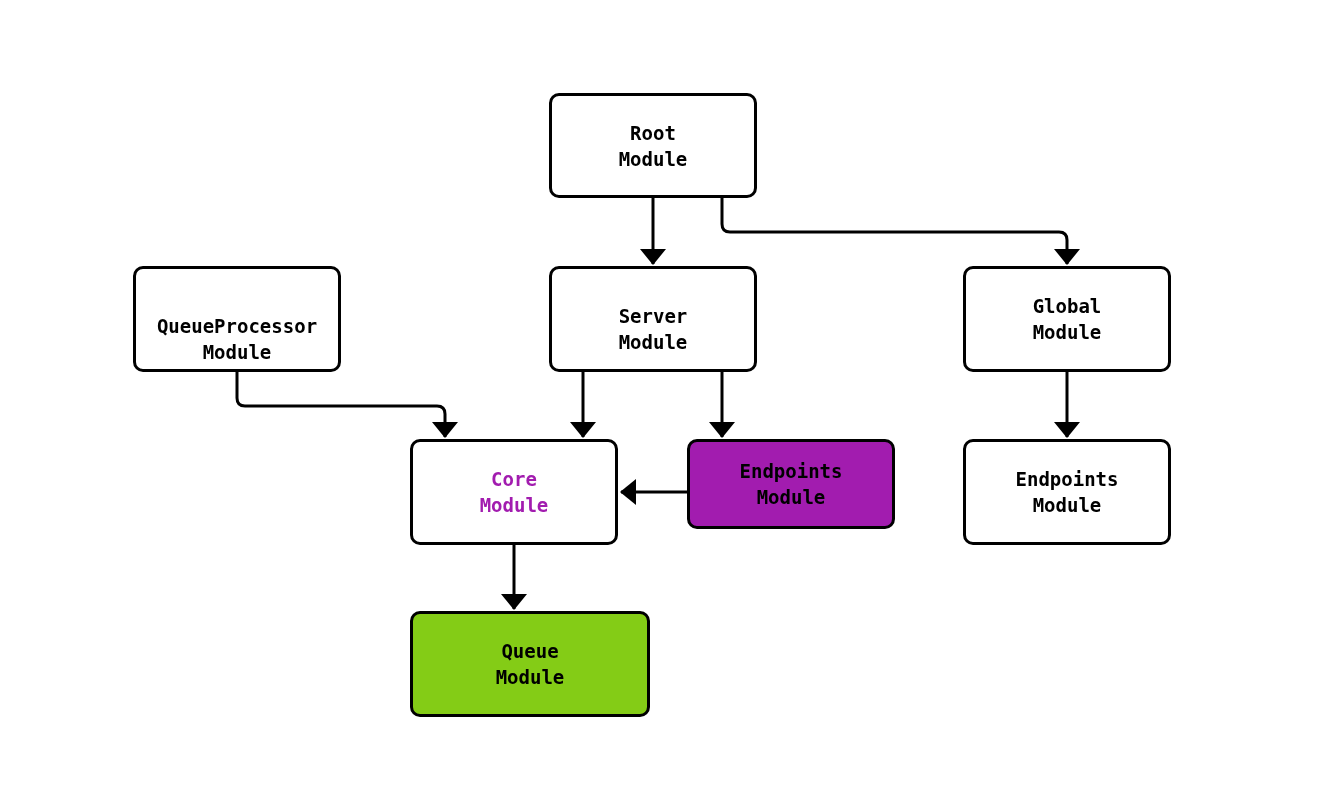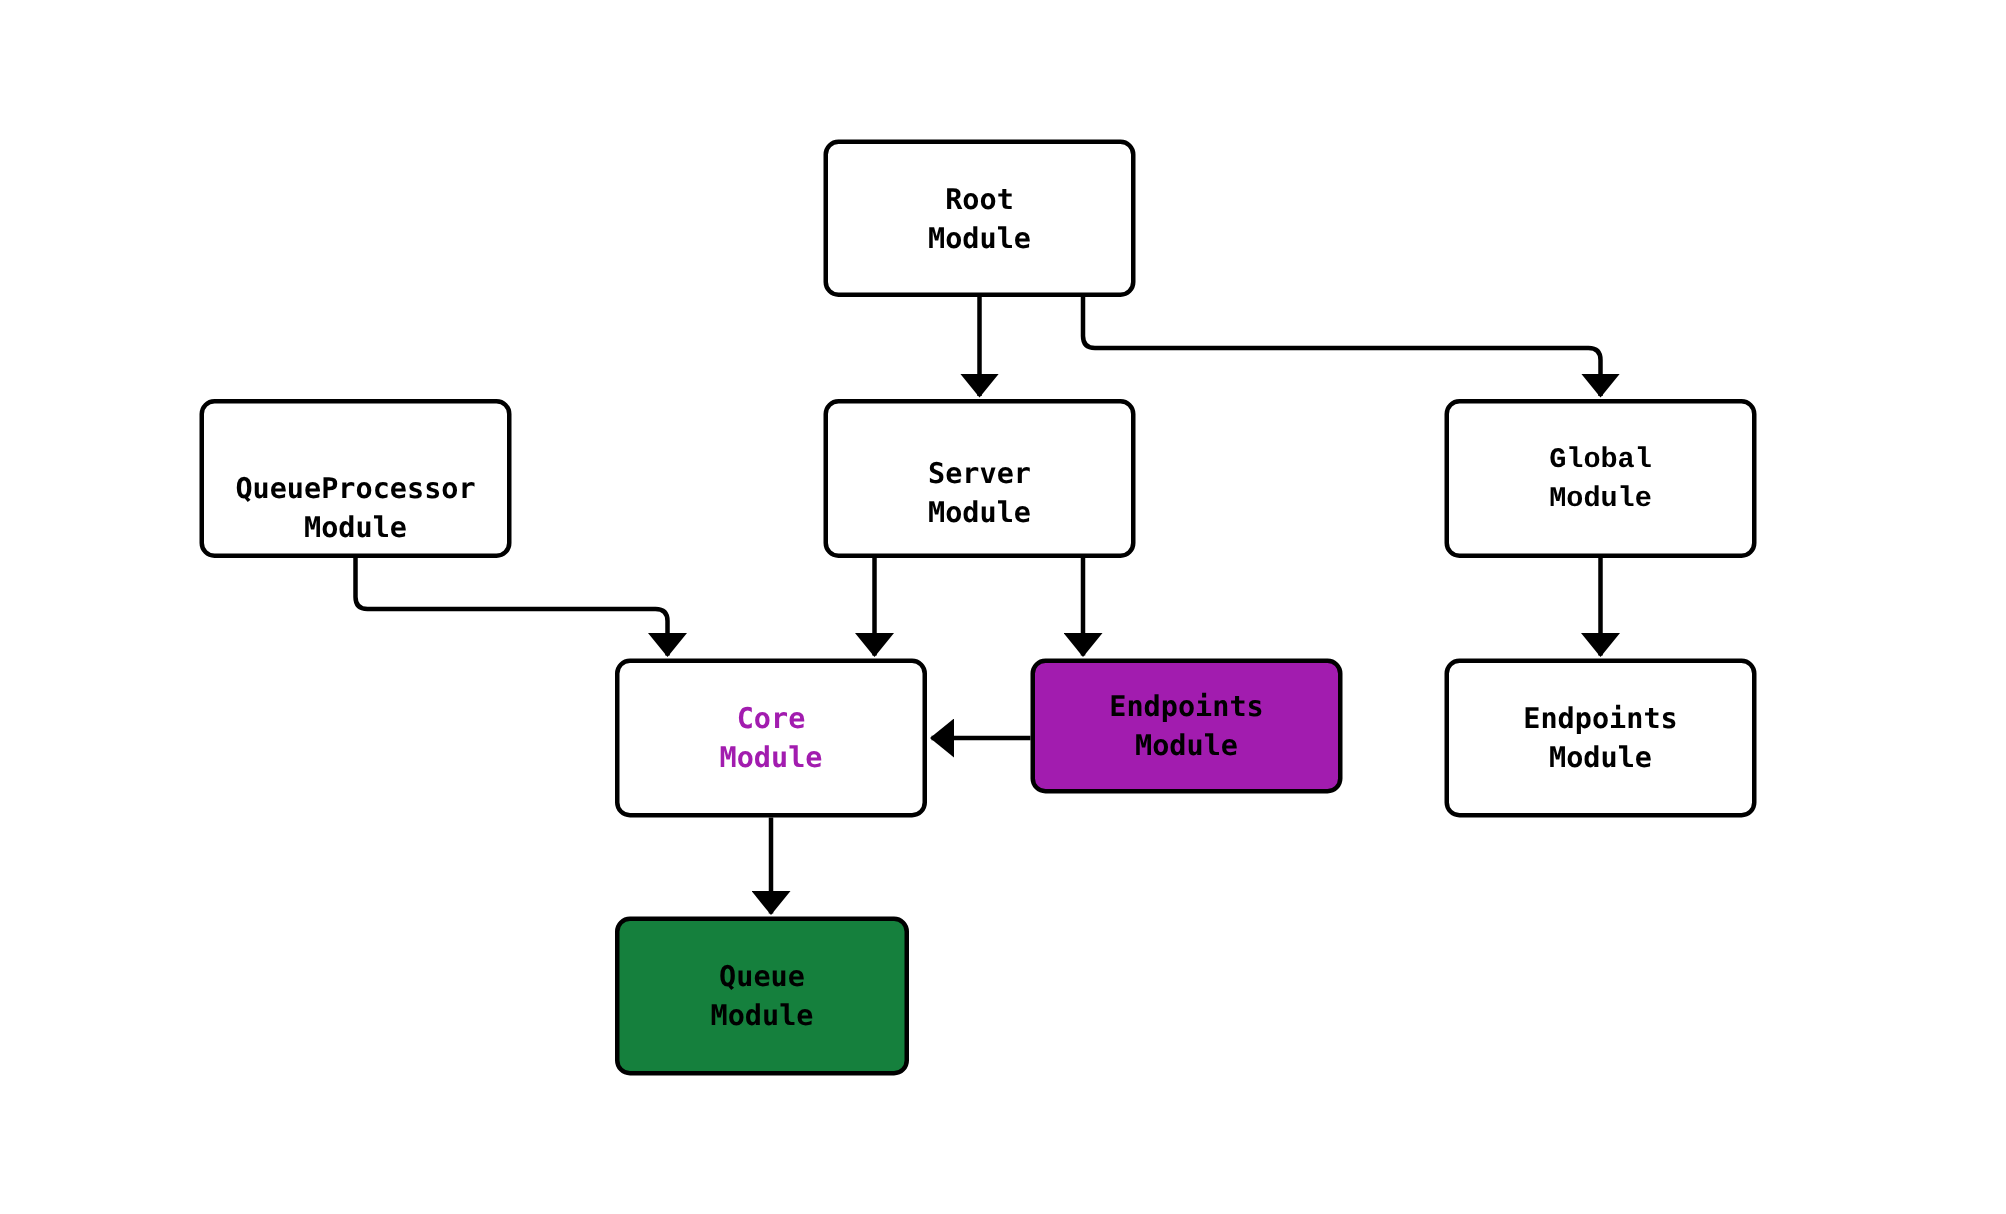--- a/index.html
+++ b/index.html
@@ -69,33 +69,33 @@
   </div>
 
   <div class="node" style="left: 133px; top: 266px; width: 208px; height: 106px; border-color: rgb(0, 0, 0); background: rgb(255, 255, 255);">
     <div class="node-label" style="color: rgb(0, 0, 0); margin-top: 40px;"><span>QueueProcessor</span><br><span>Module</span></div>
   </div>
 
   <div class="node" style="left: 549px; top: 266px; width: 208px; height: 106px; border-color: rgb(0, 0, 0); background: rgb(255, 255, 255);">
     <div class="node-label" style="color: rgb(0, 0, 0); margin-top: 20px;"><span>Server</span><br><span>Module</span></div>
   </div>
 
-  <div class="node" style="left: 963px; top: 266px; width: 208px; height: 106px; border-color: rgb(0, 0, 0); background: rgb(255, 255, 255); font-family: Liberation Mono, monospace;">
+  <div class="node" style="left: 963px; top: 266px; width: 208px; height: 106px; border-color: rgb(0, 0, 0); background: rgb(255, 255, 255);">
     <div class="node-label" style="color: rgb(0, 0, 0);"><span>Global</span><br><span>Module</span></div>
   </div>
 
   <div class="node" style="left: 410px; top: 439px; width: 208px; height: 106px; border-color: rgb(0, 0, 0); background: rgb(255, 255, 255);">
     <div class="node-label" style="color: #a21caf;"><span>Core</span><br><span>Module</span></div>
   </div>
 
   <div class="node" style="left: 687px; top: 439px; width: 208px; height: 90px; border-color: rgb(0, 0, 0); background: #a21caf;">
     <div class="node-label" style="color: rgb(0, 0, 0);"><span>Endpoints</span><br><span>Module</span></div>
   </div>
 
   <div class="node" style="left: 963px; top: 439px; width: 208px; height: 106px; border-color: rgb(0, 0, 0); background: rgb(255, 255, 255);">
     <div class="node-label" style="color: rgb(0, 0, 0);"><span>Endpoints</span><br><span>Module</span></div>
   </div>
 
-  <div class="node" style="left: 410px; top: 611px; width: 196px; height: 106px; border-color: rgb(0, 0, 0); background: #15803d;">
+  <div class="node" style="left: 410px; top: 611px; width: 240px; height: 106px; border-color: rgb(0, 0, 0); background: #84cc16;">
     <div class="node-label" style="color: rgb(0, 0, 0);"><span>Queue</span><br><span>Module</span></div>
   </div>
 
 </div>
 
 </body></html>

